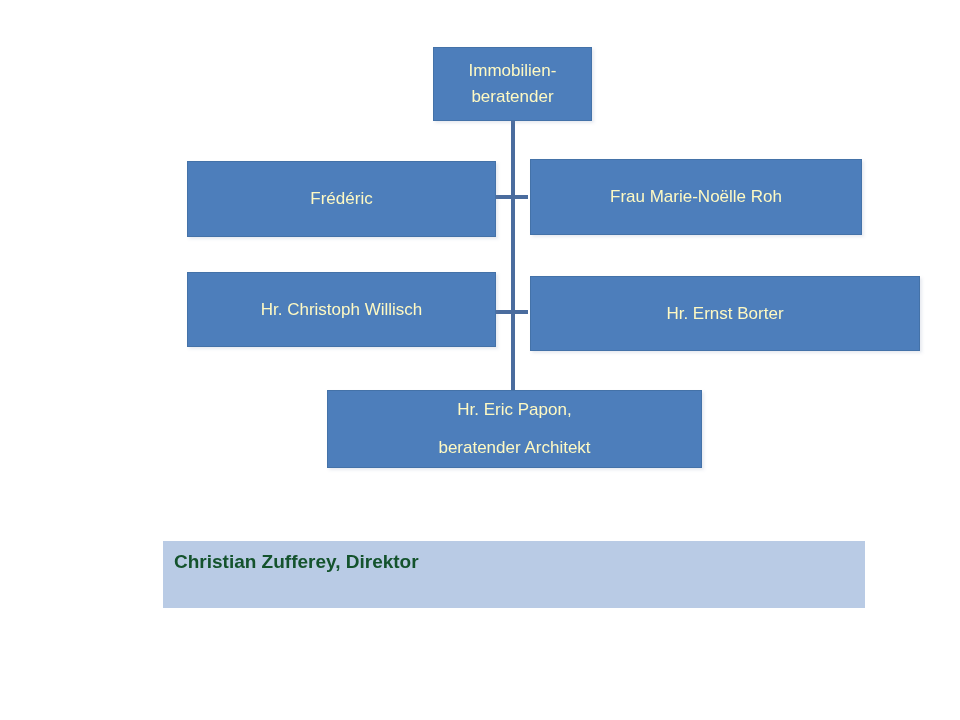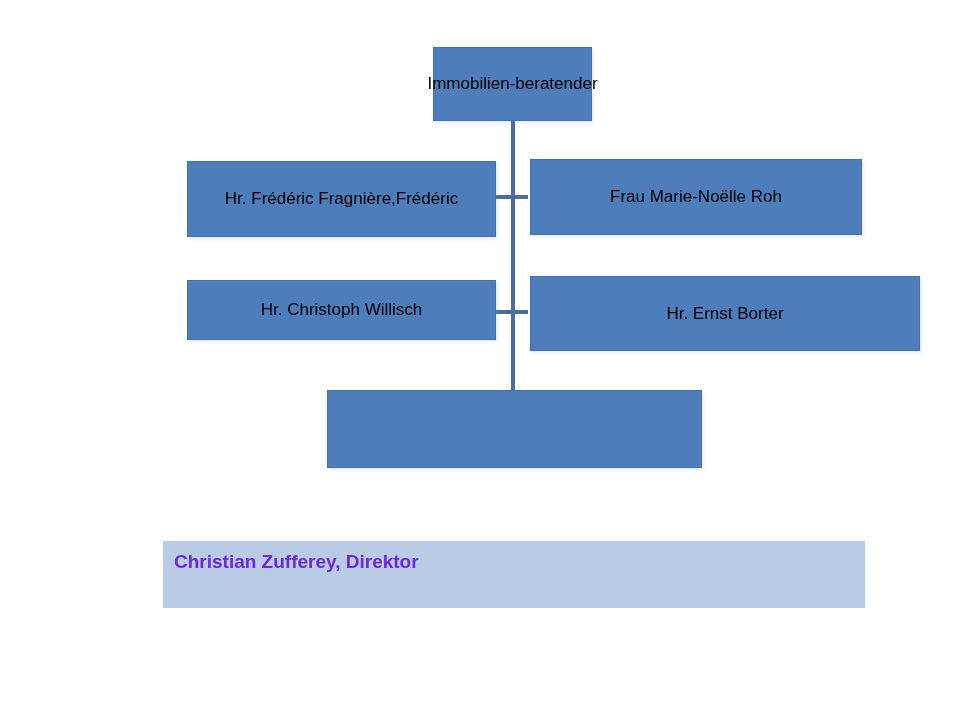--- a/index.html
+++ b/index.html
@@ -13,33 +13,34 @@
     width: 960px;
     height: 720px;
     background: #ffffff;
     overflow: hidden;
   }
   .node {
     position: absolute;
     background: #4d7ebb;
     border: 1px solid #4472a8;
     box-sizing: border-box;
-    color: #000000;
+    color: #fef9c3;
     display: flex;
+    flex-direction: column;
     align-items: center;
     justify-content: center;
     text-align: center;
     font-size: 17px;
     line-height: 26px;
     box-shadow: 2px 2px 3px rgba(120, 140, 170, 0.18);
   }
   .node-top      { left: 433px; top: 47px;  width: 159px; height: 74px; }
   .node-fragniere{ left: 187px; top: 161px; width: 309px; height: 76px; }
   .node-roh      { left: 530px; top: 159px; width: 332px; height: 76px; }
-  .node-willisch { left: 187px; top: 280px; width: 309px; height: 60px; }
+  .node-willisch { left: 187px; top: 272px; width: 309px; height: 75px; }
   .node-borter   { left: 530px; top: 276px; width: 390px; height: 75px; }
   .node-papon    { left: 327px; top: 390px; width: 375px; height: 78px; }
   .node-papon .line1 { margin-bottom: 12px; }
 
   .connector {
     position: absolute;
     background: #4a6c9e;
   }
   .connector-vertical { left: 511px; top: 121px; width: 4px;  height: 269px; }
   .connector-row2     { left: 496px; top: 195px; width: 32px; height: 4px; }
@@ -47,55 +48,56 @@
 
   .management-bar {
     position: absolute;
     left: 163px;
     top: 541px;
     width: 702px;
     height: 67px;
     background: #b9cbe5;
     box-sizing: border-box;
     padding: 6px 0 0 11px;
-    color: #6d28d9;
+    color: #14532d;
     font-weight: bold;
     font-size: 19px;
     line-height: 29px;
   }
 </style>
 </head>
 <body>
 
 <div class="canvas">
 
   <div class="connector connector-vertical"></div>
   <div class="connector connector-row2"></div>
   <div class="connector connector-row3"></div>
 
   <div class="node node-top">
     <div class="line1">Immobilien-</div>
     <div class="line2">beratender</div>
   </div>
 
   <div class="node node-fragniere">
-    <div class="line1">Hr. Frédéric Fragnière,</div>
     <div class="line2">Frédéric</div>
   </div>
   <div class="node node-roh">
     <div class="line1">Frau Marie-Noëlle Roh</div>
   </div>
 
   <div class="node node-willisch">
     <div class="line1">Hr. Christoph Willisch</div>
   </div>
   <div class="node node-borter">
     <div class="line1">Hr. Ernst Borter</div>
   </div>
 
   <div class="node node-papon">
+    <div class="line1">Hr. Eric Papon,</div>
+    <div class="line2">beratender Architekt</div>
   </div>
 
   <div class="management-bar">
     <div>Christian Zufferey, Direktor</div>
   </div>
 
 </div>
 
 </body></html>

